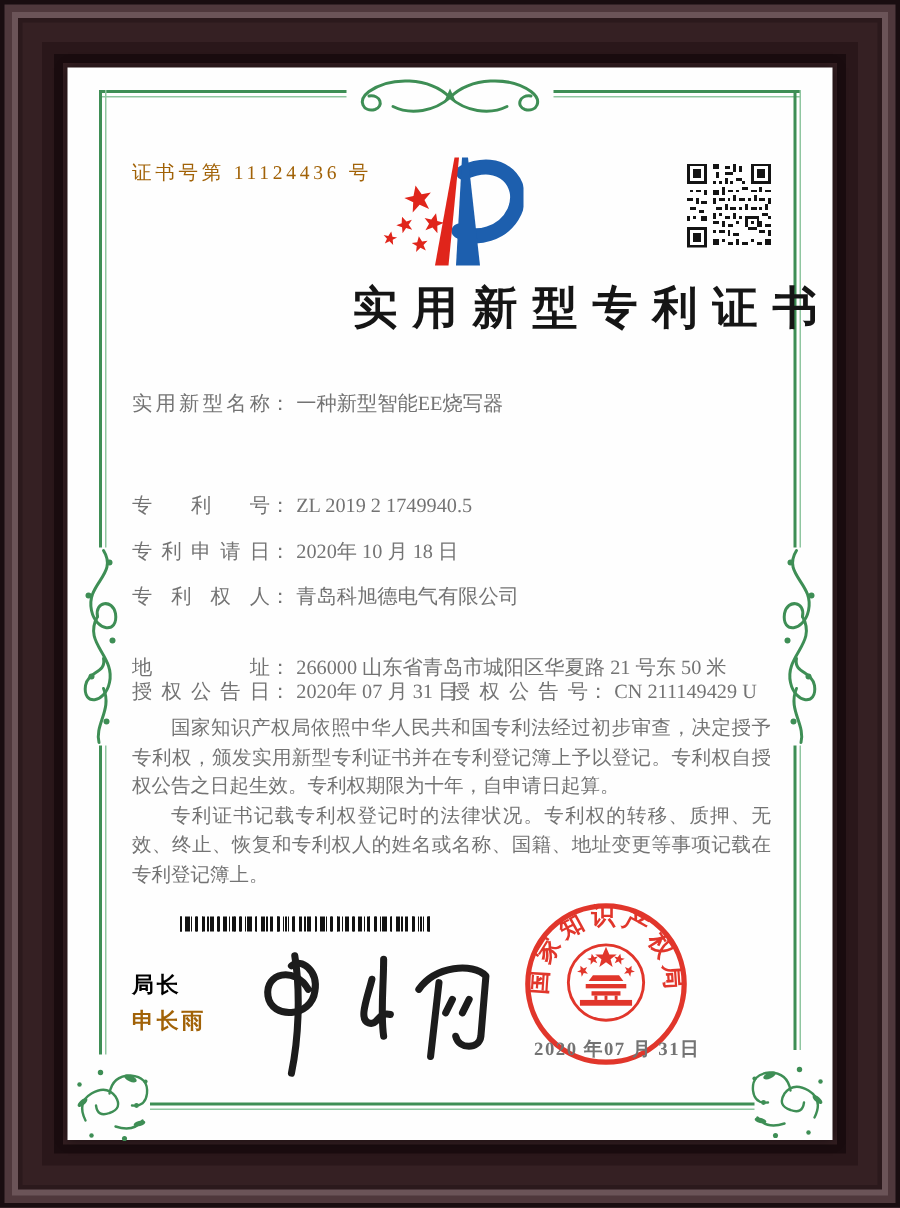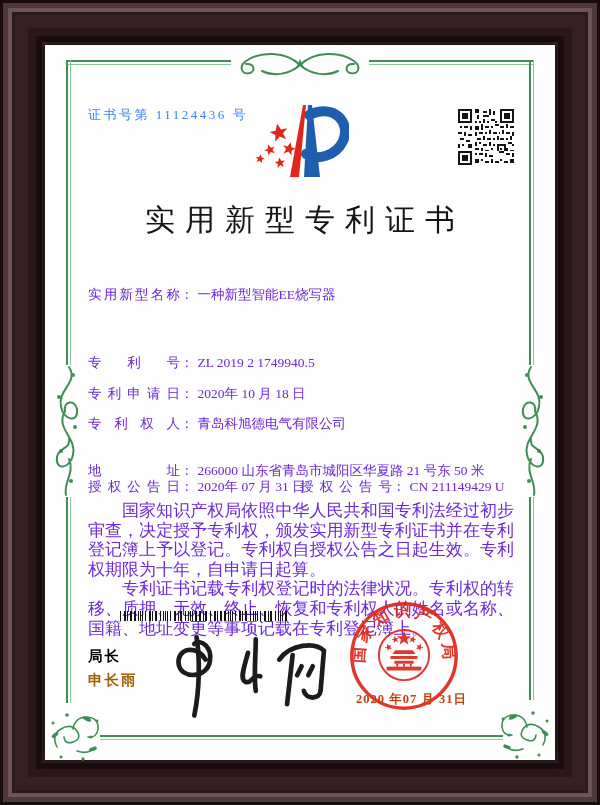--- a/index.html
+++ b/index.html
@@ -15,41 +15,41 @@
       inset 0 0 0 42px #1a0c0f;}
   .page{position:absolute;left:45px;top:45px;width:510px;height:715px;background:#fefefe;
     box-shadow:0 0 7px rgba(0,0,0,.55);font-family:"Liberation Serif","DejaVu Serif",serif;color:#2c2c2c;}
   
   .gh{position:absolute;height:5px;border-top:2px solid #3e8e55;border-bottom:1px solid #8fc6a0;}
   .gv{position:absolute;width:5px;border-left:2px solid #3e8e55;border-right:1px solid #8fc6a0;}
   .orn{position:absolute;color:#3e8e55;}
   .orn svg{display:block;}
   .mirror{transform:scaleX(-1);}
   
-  .certno{position:absolute;left:43px;top:61px;font-size:13px;letter-spacing:2.5px;color:#3b82f6;}
-  .title{position:absolute;left:0;top:155px;width:100%;text-align:center;font-size:30px;font-weight:normal;
+  .certno{position:absolute;left:43px;top:61px;font-size:13px;letter-spacing:2.5px;color:#a16207;}
+  .title{position:absolute;left:0;top:140px;width:100%;text-align:right;font-size:30px;font-weight:bold;
     letter-spacing:10px;text-indent:10px;color:#151515;}
-  .row{position:absolute;left:43px;width:430px;font-size:13.5px;white-space:nowrap;color:#6d28d9;font-weight:500;margin-top:26px;}
+  .row{position:absolute;left:43px;width:430px;font-size:13.5px;white-space:nowrap;color:#737373;font-weight:500;}
   .flabel{display:inline-block;width:92px;text-align:justify;text-align-last:justify;vertical-align:top;}
   .colon{display:inline-block;margin-right:4px;}
   .pair2{position:absolute;left:212px;top:0;}
-  .bodytxt{position:absolute;left:43px;top:430px;width:426px;font-size:17px;line-height:19.6px;
-    text-align:justify;color:#6d28d9;margin-top:26px;}
+  .bodytxt{position:absolute;left:43px;top:430px;width:426px;font-size:13px;line-height:19.6px;
+    text-align:justify;color:#737373;}
   .bodytxt p{margin:0;text-indent:2em;}
   .barcode{position:absolute;left:75px;top:566px;width:168px;height:10px;
     background:
       repeating-linear-gradient(90deg,#111 0 1.5px,transparent 1.5px 5px),
       repeating-linear-gradient(90deg,#111 0 1px,transparent 1px 3.6px);}
   .officer-title{position:absolute;left:43px;top:602px;font-size:14.5px;font-weight:bold;color:#000000;
     font-family:"Liberation Sans","DejaVu Sans",sans-serif;letter-spacing:2px;}
   .officer-name{position:absolute;left:43px;top:626px;font-size:14.5px;font-weight:bold;color:#a16207;
     font-family:"Liberation Sans","DejaVu Sans",sans-serif;letter-spacing:2px;}
   .sig{position:absolute;left:118px;top:583px;}
   .seal{position:absolute;left:303px;top:555px;opacity:.93;}
-  .sealdate{position:absolute;left:311px;top:646px;font-size:12.5px;font-weight:bold;color:#c2410c;
+  .sealdate{position:absolute;left:311px;top:646px;font-size:12.5px;font-weight:bold;color:#737373;
     letter-spacing:1px;white-space:nowrap;font-family:Liberation Serif, serif;}
   .logo{position:absolute;left:204px;top:48px;}
   .qr{position:absolute;left:413px;top:64px;}
 </style>
 </head>
 <body>
 
 <div class="frame"></div>
 
 <div class="page">

